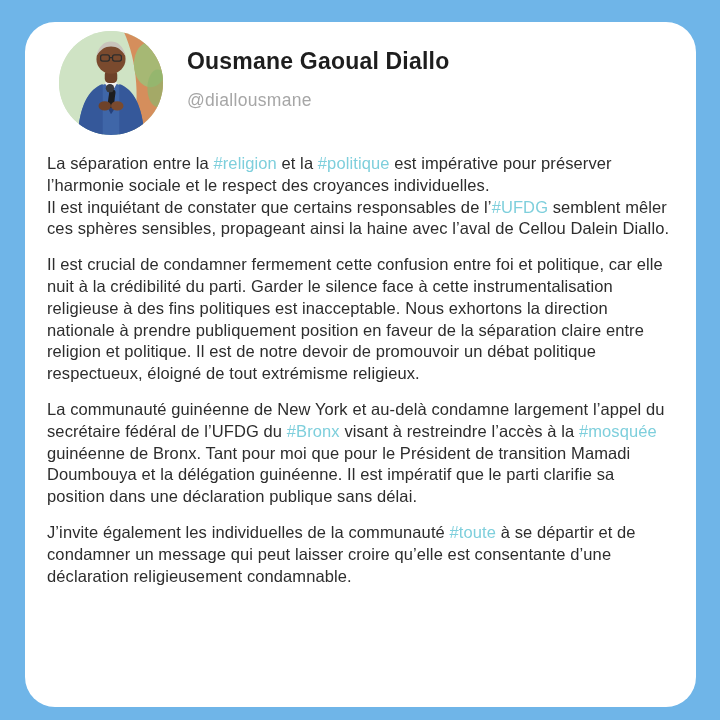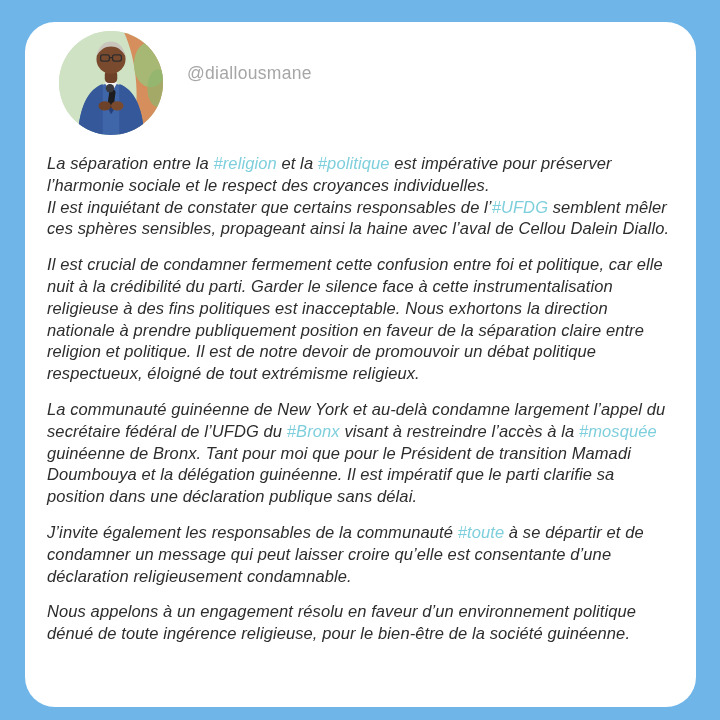--- a/index.html
+++ b/index.html
@@ -42,21 +42,21 @@
     letter-spacing: 0.2px;
     cursor: pointer;
   }
   .user-handle {
     font-size: 17.5px;
     color: var(--handle-color, #a6a6a6);
     margin-top: 15px;
     letter-spacing: 0.3px;
     cursor: pointer;
   }
-  .post-body { margin-top: 18px; font-style: italic; }
+  .post-body { margin-top: 18px; }
   .post-body p {
     font-size: 16.5px;
     line-height: 21.8px;
     color: var(--text-color, #2d2d2d);
     margin-bottom: 14px;
     max-width: 625px;
     letter-spacing: 0.1px;
   }
   .hashtag {
     color: var(--hashtag-color, #7ecfdc);
@@ -97,25 +97,25 @@
         <line x1="48.5" y1="25.5" x2="51.5" y2="25.5" stroke="#2c2c2c" stroke-width="1.2"></line>
 
         <rect x="47.5" y="56" width="6" height="18" rx="3" transform="rotate(8 50 65)" fill="#1d1d1f"></rect>
         <circle cx="49" cy="55" r="4" fill="#3a3a3e"></circle>
         <ellipse cx="44" cy="72" rx="6" ry="4.5" fill="#6e4229"></ellipse>
         <ellipse cx="56" cy="72" rx="6" ry="4.5" fill="#7a4a2e"></ellipse>
       </svg>
     </div>
 
     <div class="id-block">
+      <div class="display-name">Ousmane Gaoual Diallo</div>
       <div class="user-handle">@diallousmane</div>
     </div>
   </div>
 
   <div class="post-body">
     <p><span>La séparation entre la </span><span class="hashtag">#religion</span><span> et la </span><span class="hashtag">#politique</span><span> est impérative pour préserver l’harmonie sociale et le respect des croyances individuelles.</span><br><span>Il est inquiétant de constater que certains responsables de l’</span><span class="hashtag">#UFDG</span><span> semblent mêler ces sphères sensibles, propageant ainsi la haine avec l’aval de Cellou Dalein Diallo.</span></p>
     <p><span>Il est crucial de condamner fermement cette confusion entre foi et politique, car elle nuit à la crédibilité du parti. Garder le silence face à cette instrumentalisation religieuse à des fins politiques est inacceptable. Nous exhortons la direction nationale à prendre publiquement position en faveur de la séparation claire entre religion et politique. Il est de notre devoir de promouvoir un débat politique respectueux, éloigné de tout extrémisme religieux.</span></p>
     <p><span>La communauté guinéenne de New York et au-delà condamne largement l’appel du secrétaire fédéral de l’UFDG du </span><span class="hashtag">#Bronx</span><span> visant à restreindre l’accès à la </span><span class="hashtag">#mosquée</span><span> guinéenne de Bronx. Tant pour moi que pour le Président de transition Mamadi Doumbouya et la délégation guinéenne. Il est impératif que le parti clarifie sa position dans une déclaration publique sans délai.</span></p>
-    <p><span>J’invite également les responsables de la communauté </span><span class="hashtag">#toute</span><span> à se départir et de condamner un message qui peut laisser croire qu’elle est consentante d’une déclaration religieusement condamnable.</span></p>
-    <p><span>Nous appelons à un engagement résolu en faveur d’un environnement politique dénué de toute ingérence religieuse, pour le bien-être de la société guinéenne.</span></p>
+    <p><span>J’invite également les individuelles de la communauté </span><span class="hashtag">#toute</span><span> à se départir et de condamner un message qui peut laisser croire qu’elle est consentante d’une déclaration religieusement condamnable.</span></p>
   </div>
 
 </div>
 
 </body></html>

